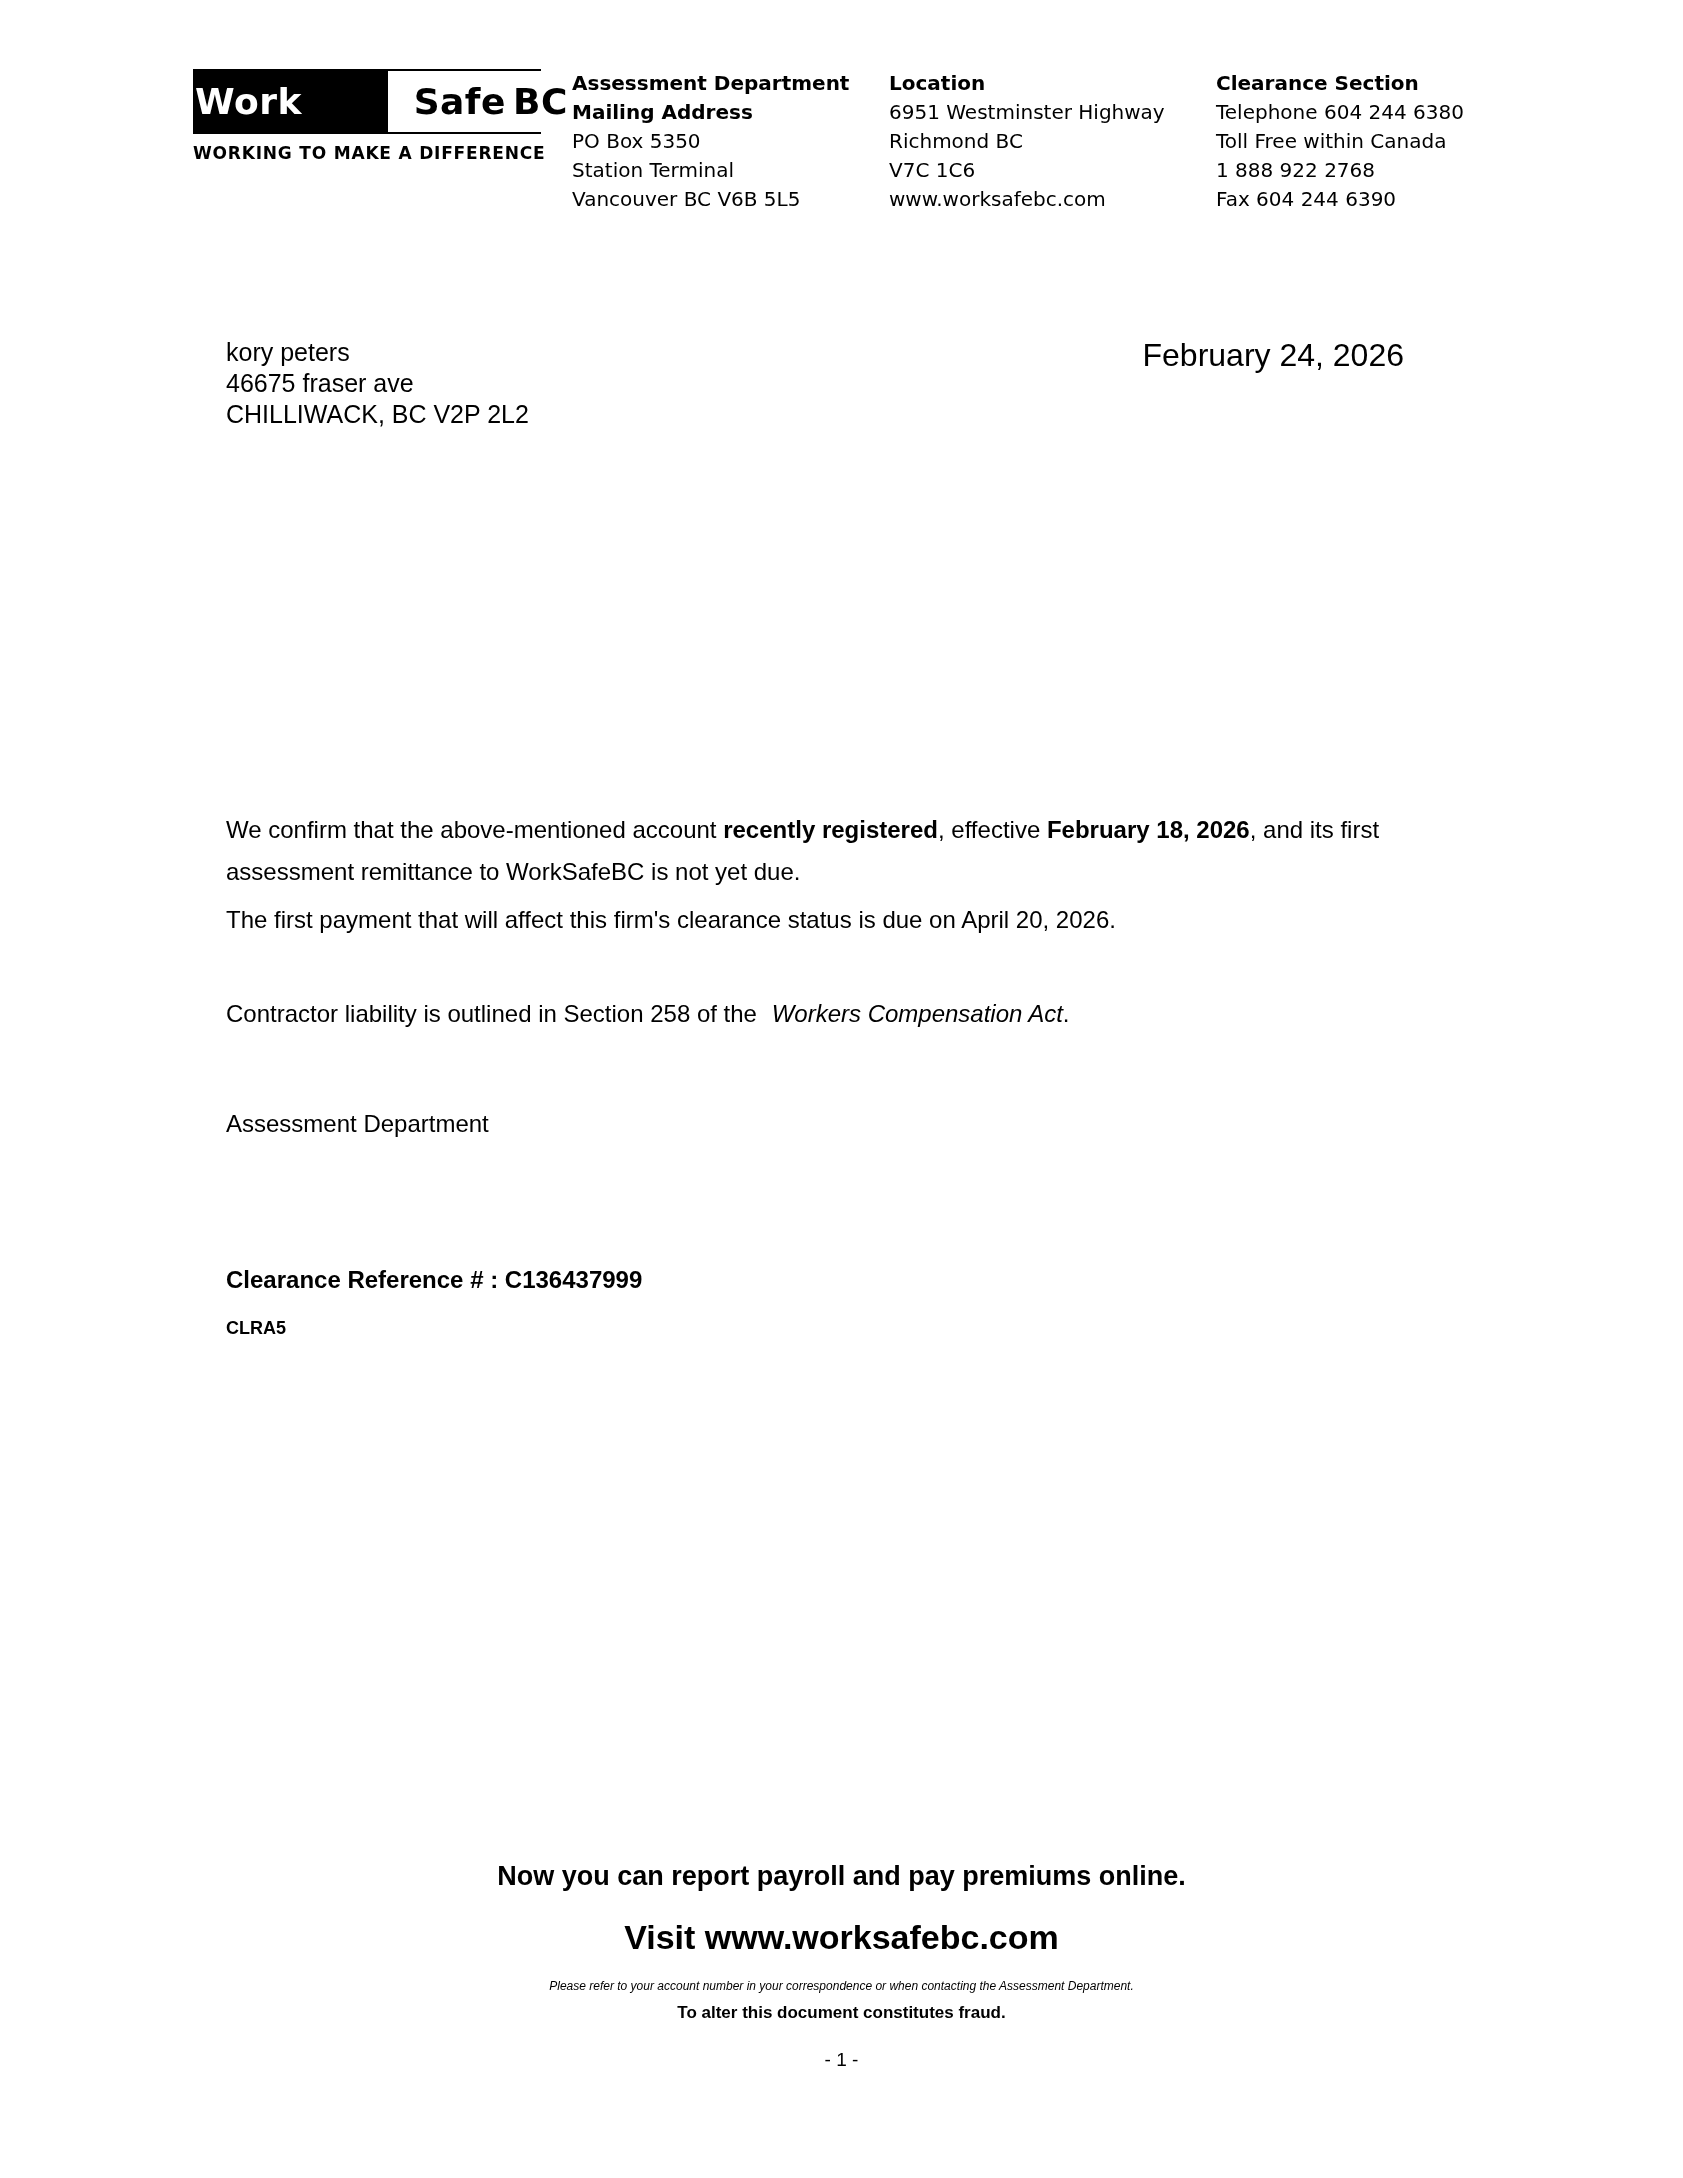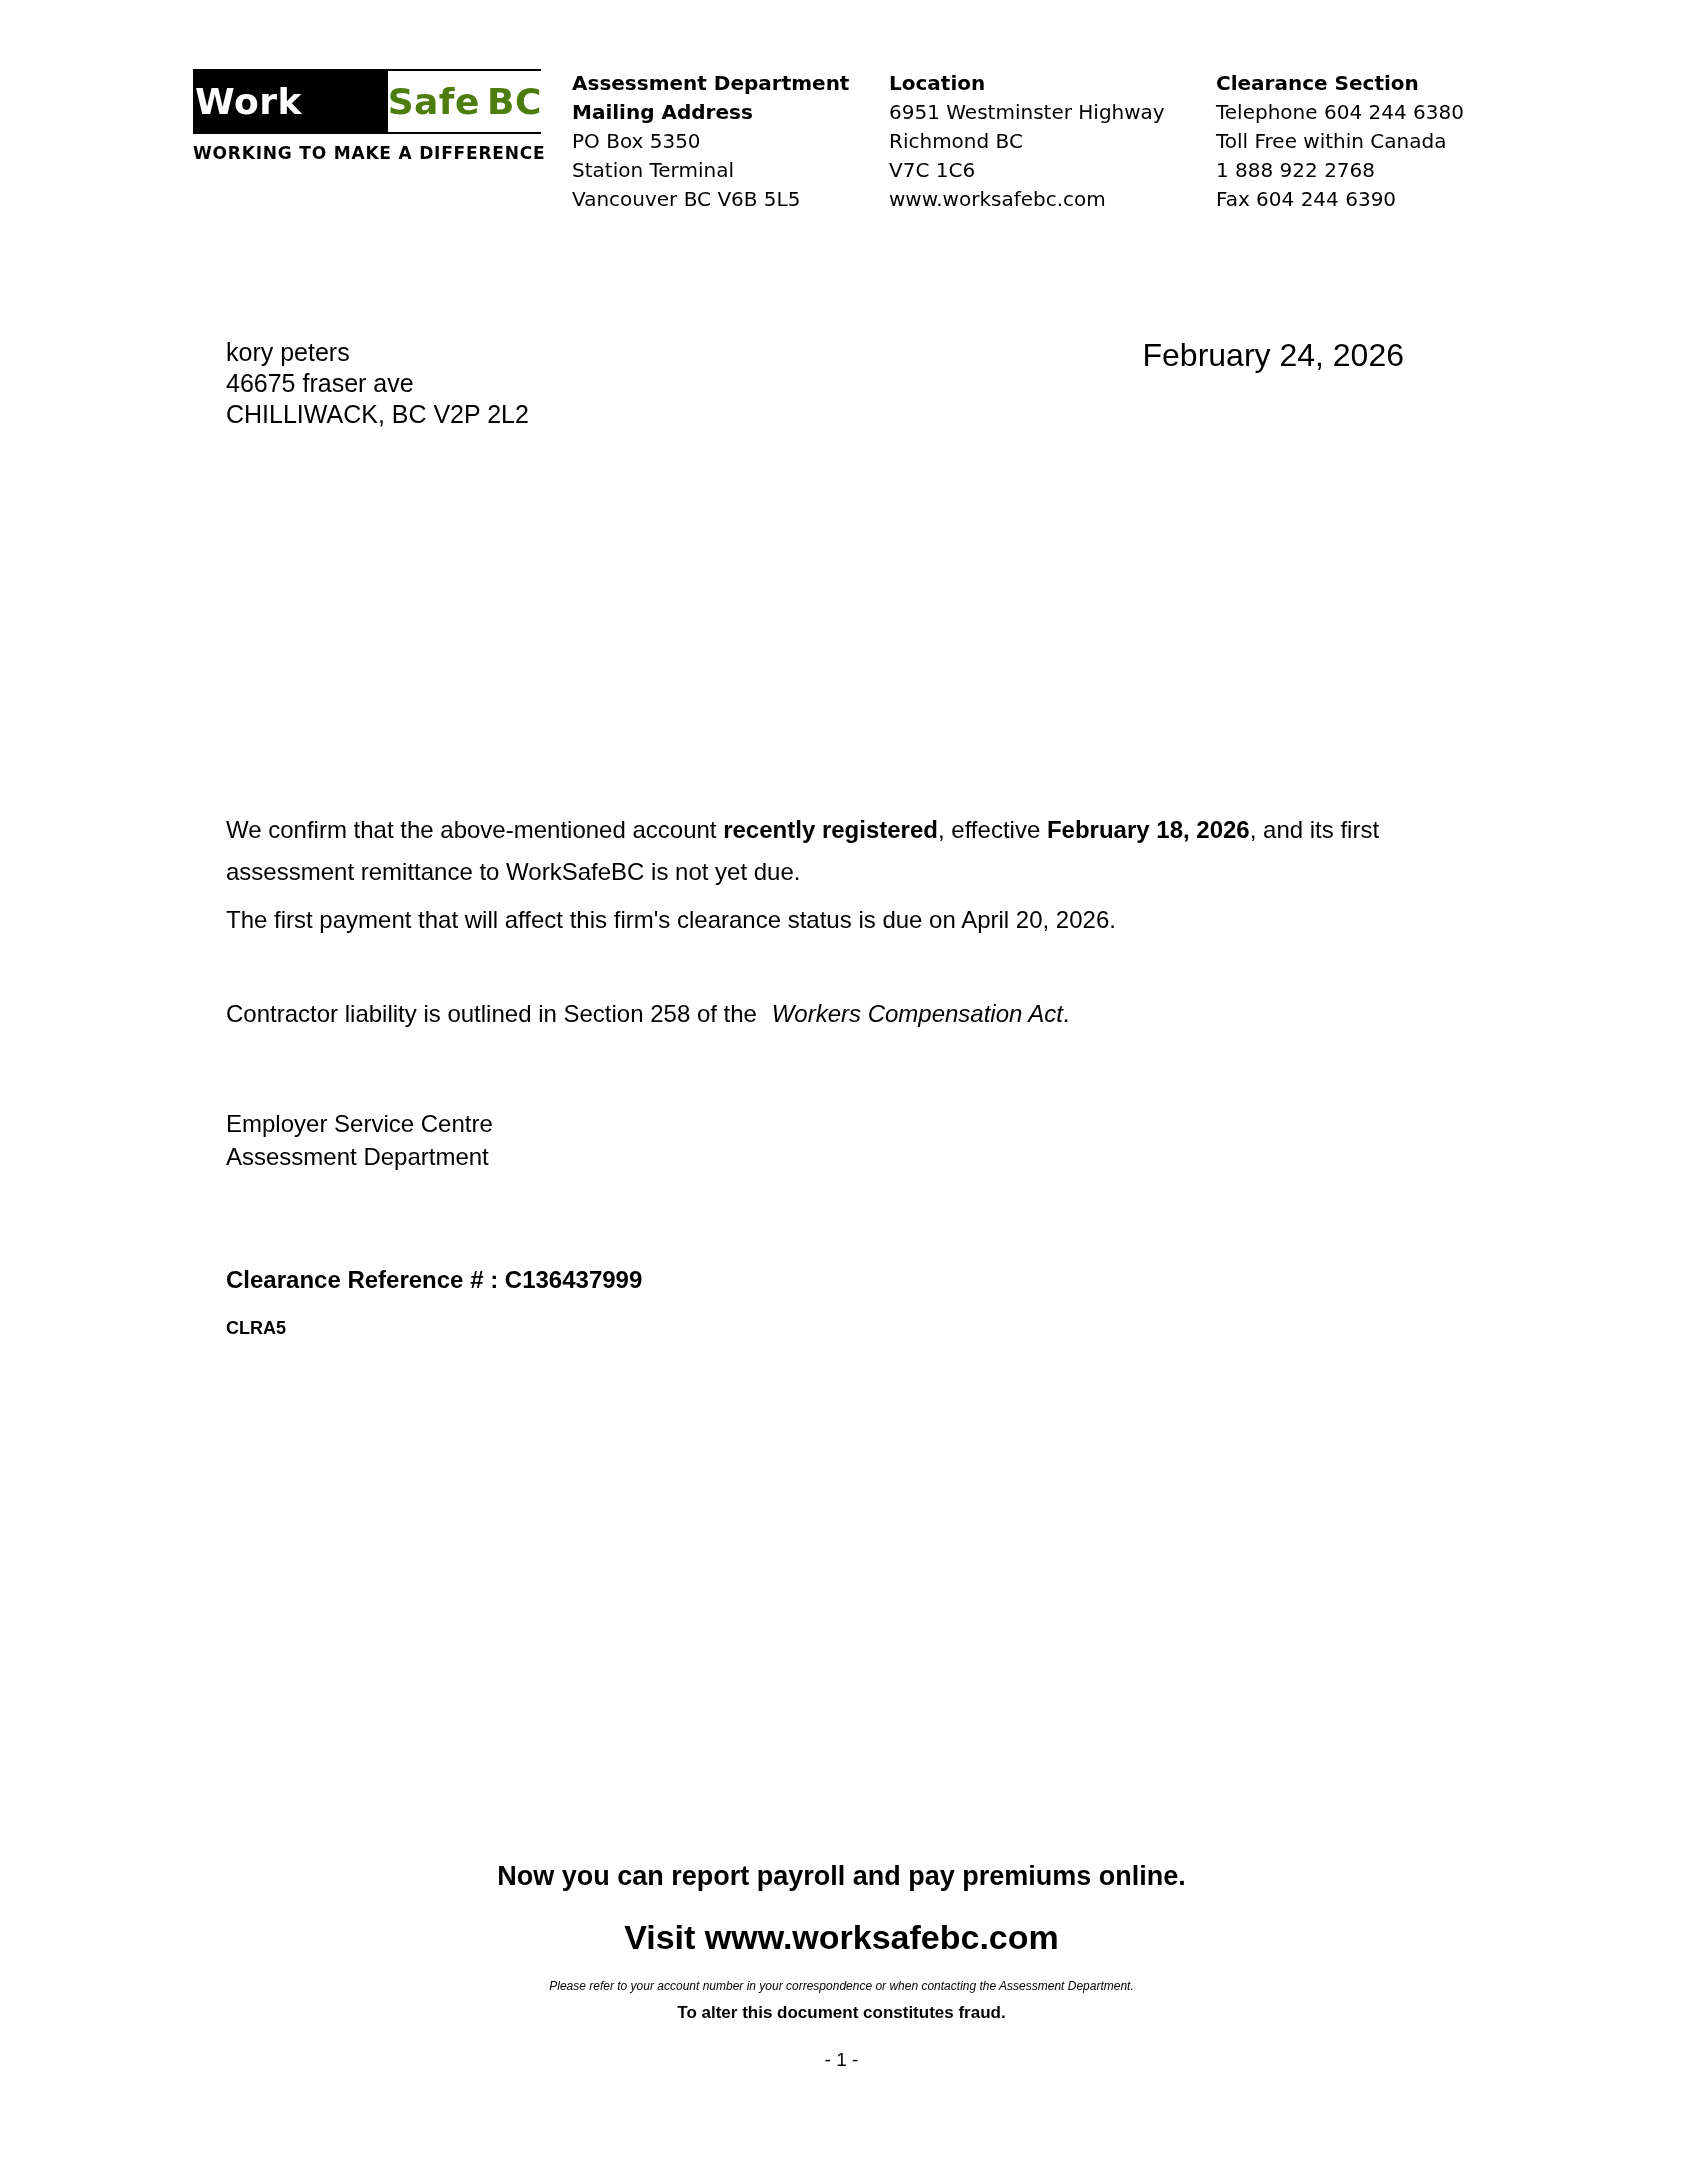--- a/index.html
+++ b/index.html
@@ -52,29 +52,30 @@
     flex: 0 0 56%;
     display: flex;
     align-items: center;
     font-family: "DejaVu Sans", sans-serif;
     font-weight: bold;
     font-size: 36px;
     letter-spacing: 0.5px;
   }
   .logo-safe {
     background: #ffffff;
-    color: #4d7c0f;
+    color: #000000;
     flex: 1 1 auto;
     display: flex;
     align-items: center;
     justify-content: center;
     font-family: "DejaVu Sans", sans-serif;
     font-weight: bold;
     font-size: 36px;
     letter-spacing: 0.5px;
+    margin-left: 26px;
   }
 
   .logo-tagline {
     margin-top: 9px;
     font-family: "DejaVu Sans", sans-serif;
     font-weight: bold;
     font-size: 17.3px;
     letter-spacing: 0.8px;
     color: #000000;
     white-space: nowrap;
@@ -253,21 +254,20 @@
     <span>We confirm that the above-mentioned account </span><b>recently registered</b><span>, effective </span><b>February 18, 2026</b><span>, and its first assessment remittance to WorkSafeBC is not yet due.</span>
   </div>
 
   <div class="body-text p-payment">The first payment that will affect this firm's clearance status is due on April 20, 2026.</div>
 
   <div class="body-text p-liability">
     <span>Contractor liability is outlined in Section 258 of the </span><i>Workers Compensation Act</i><span>.</span>
   </div>
 
   <div class="body-text sig-block">
-    <div>Employer Service Centre</div>
     <div>Assessment Department</div>
   </div>
 
   <div class="body-text ref-block">
     <div class="ref-line">Clearance Reference # : C136437999</div>
     <div class="ref-code">CLRA5</div>
   </div>
 
   <div class="footer">
     <div class="foot-line1">Now you can report payroll and pay premiums online.</div>

